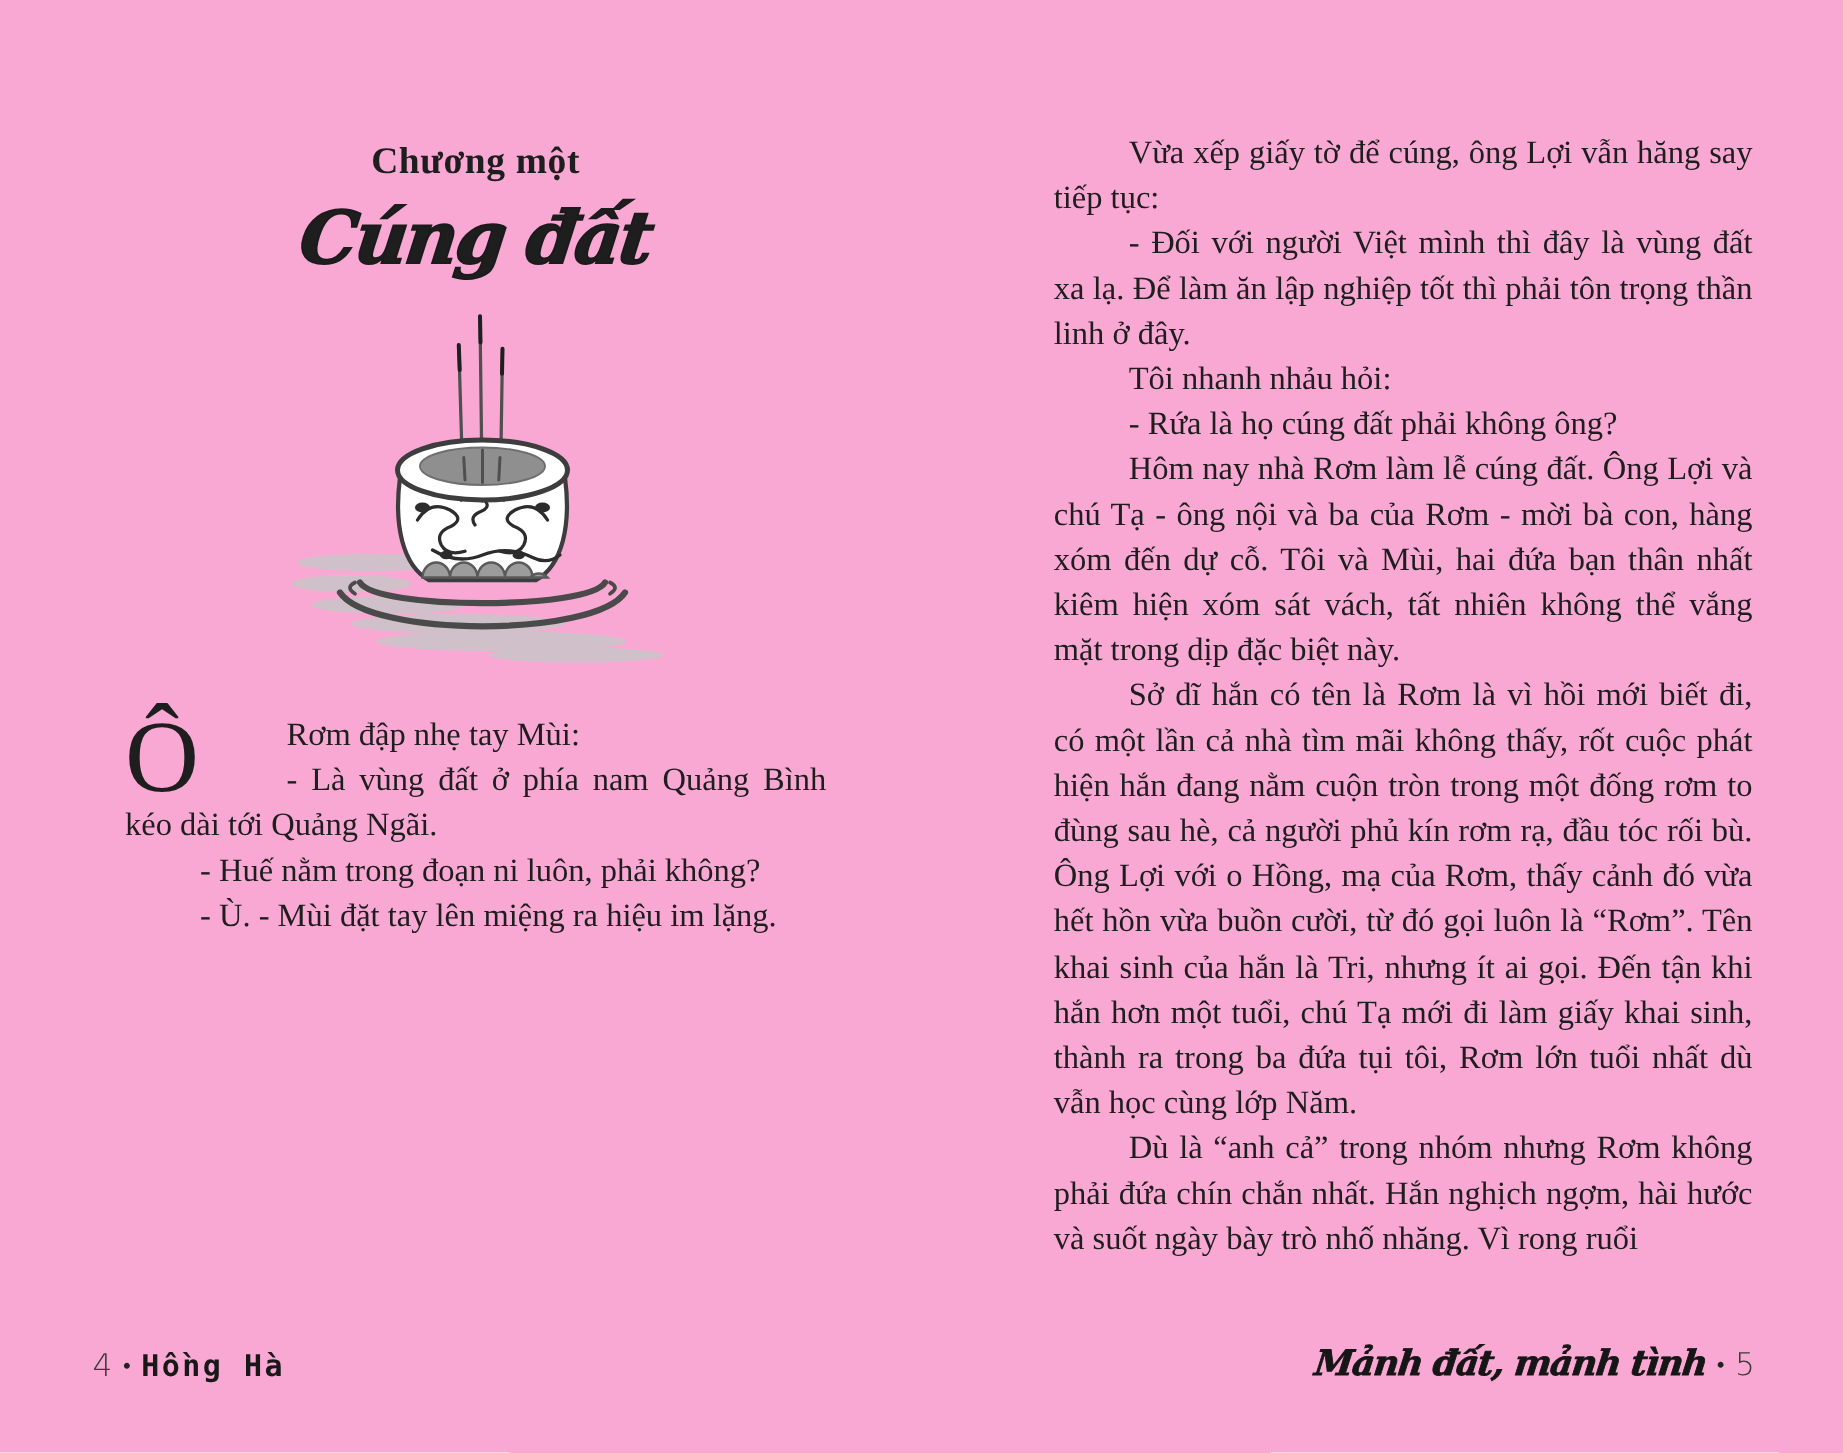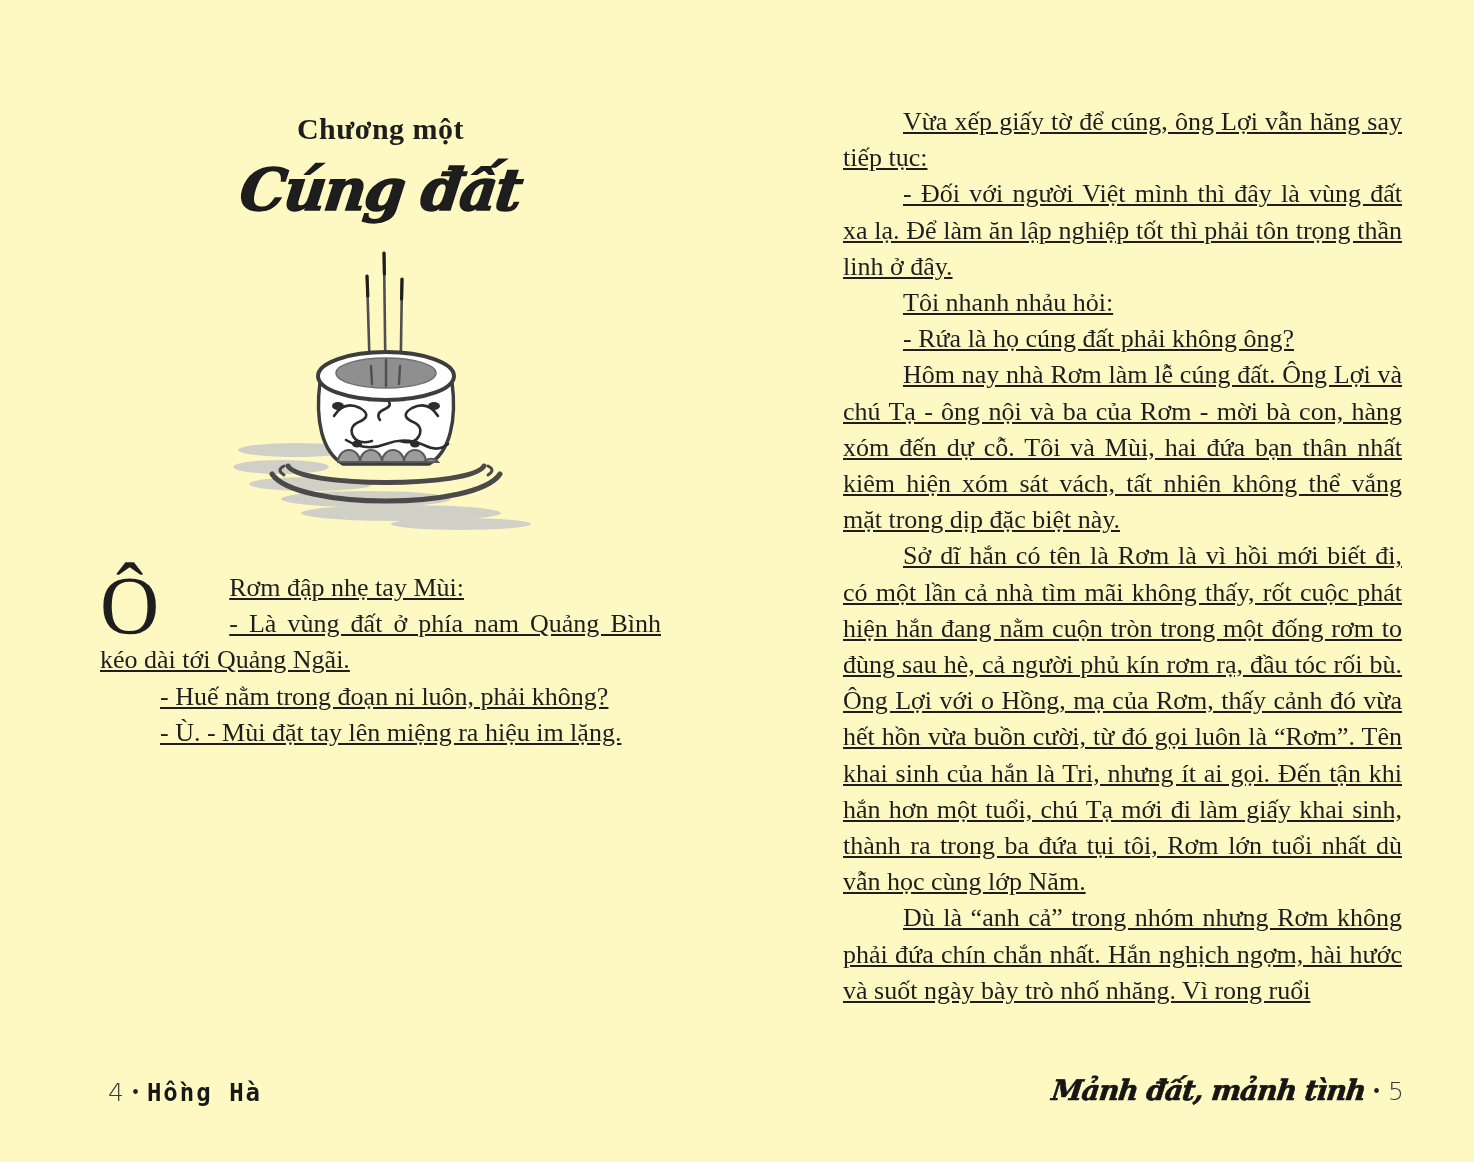--- a/index.html
+++ b/index.html
@@ -1,50 +1,50 @@
 <!DOCTYPE html>
 <html lang="vi"><head>
 <meta charset="utf-8">
 <style>
   html,body{margin:0;padding:0;background:#ffffff;}
   body{
     width:1474px;height:1162px;position:relative;overflow:hidden;
     font-family:"Liberation Serif","DejaVu Serif",serif;
     color:#1e1e1e;
   }
-  .spread{position:absolute;inset:0;background:#fef9c3;}
+  .spread{position:absolute;inset:0;background:#f9a8d4;}
 
   
   .left-page{position:absolute;left:100px;top:112px;width:561px;}
   .chapter-label{
     text-align:center;font-size:30px;font-weight:600;letter-spacing:.5px;margin:0;
   }
   .chapter-title{
     text-align:center;font-size:58px;margin:10px 0 0 0;
     font-family:"DejaVu Serif",serif;font-style:italic;font-weight:bold;
     transform:skewX(-7deg);letter-spacing:-2px;
     -webkit-text-stroke:1.6px #1b1b1b;
   }
   .illustration{position:absolute;left:126px;top:136px;width:424px;height:300px;}
 
   .body-text{
     font-size:26px;line-height:36.2px;text-align:justify;
   }
   .left-body{position:absolute;left:0;top:458px;width:561px;}
   .right-page{position:absolute;left:843px;top:104px;width:559px;}
-  .body-text p{margin:0;text-indent:60px;text-decoration:underline;}
+  .body-text p{margin:0;text-indent:60px;}
   p.opening{text-indent:0;}
   .dropcap{
     float:left;font-size:82px;line-height:62px;height:66px;
     margin:5px 10px 0 0;font-weight:400;
   }
 
   
   .footer{position:absolute;white-space:nowrap;}
-  .footer-left{left:74px;top:1078px;margin-left:34px;}
+  .footer-left{left:74px;top:1078px;}
   .footer-right{right:70px;top:1074px;text-align:right;}
   .pg-num{
     font-family:"DejaVu Sans","Liberation Sans",sans-serif;
     font-weight:300;font-size:25px;color:#3a3a3a;
   }
   .footer-dot{font-size:20px;color:#222;padding:0 8px;vertical-align:2px;}
   .running-mono{
     font-family:"DejaVu Sans Mono","Liberation Mono",monospace;
     font-weight:bold;font-size:24px;letter-spacing:2px;color:#181818;
   }

